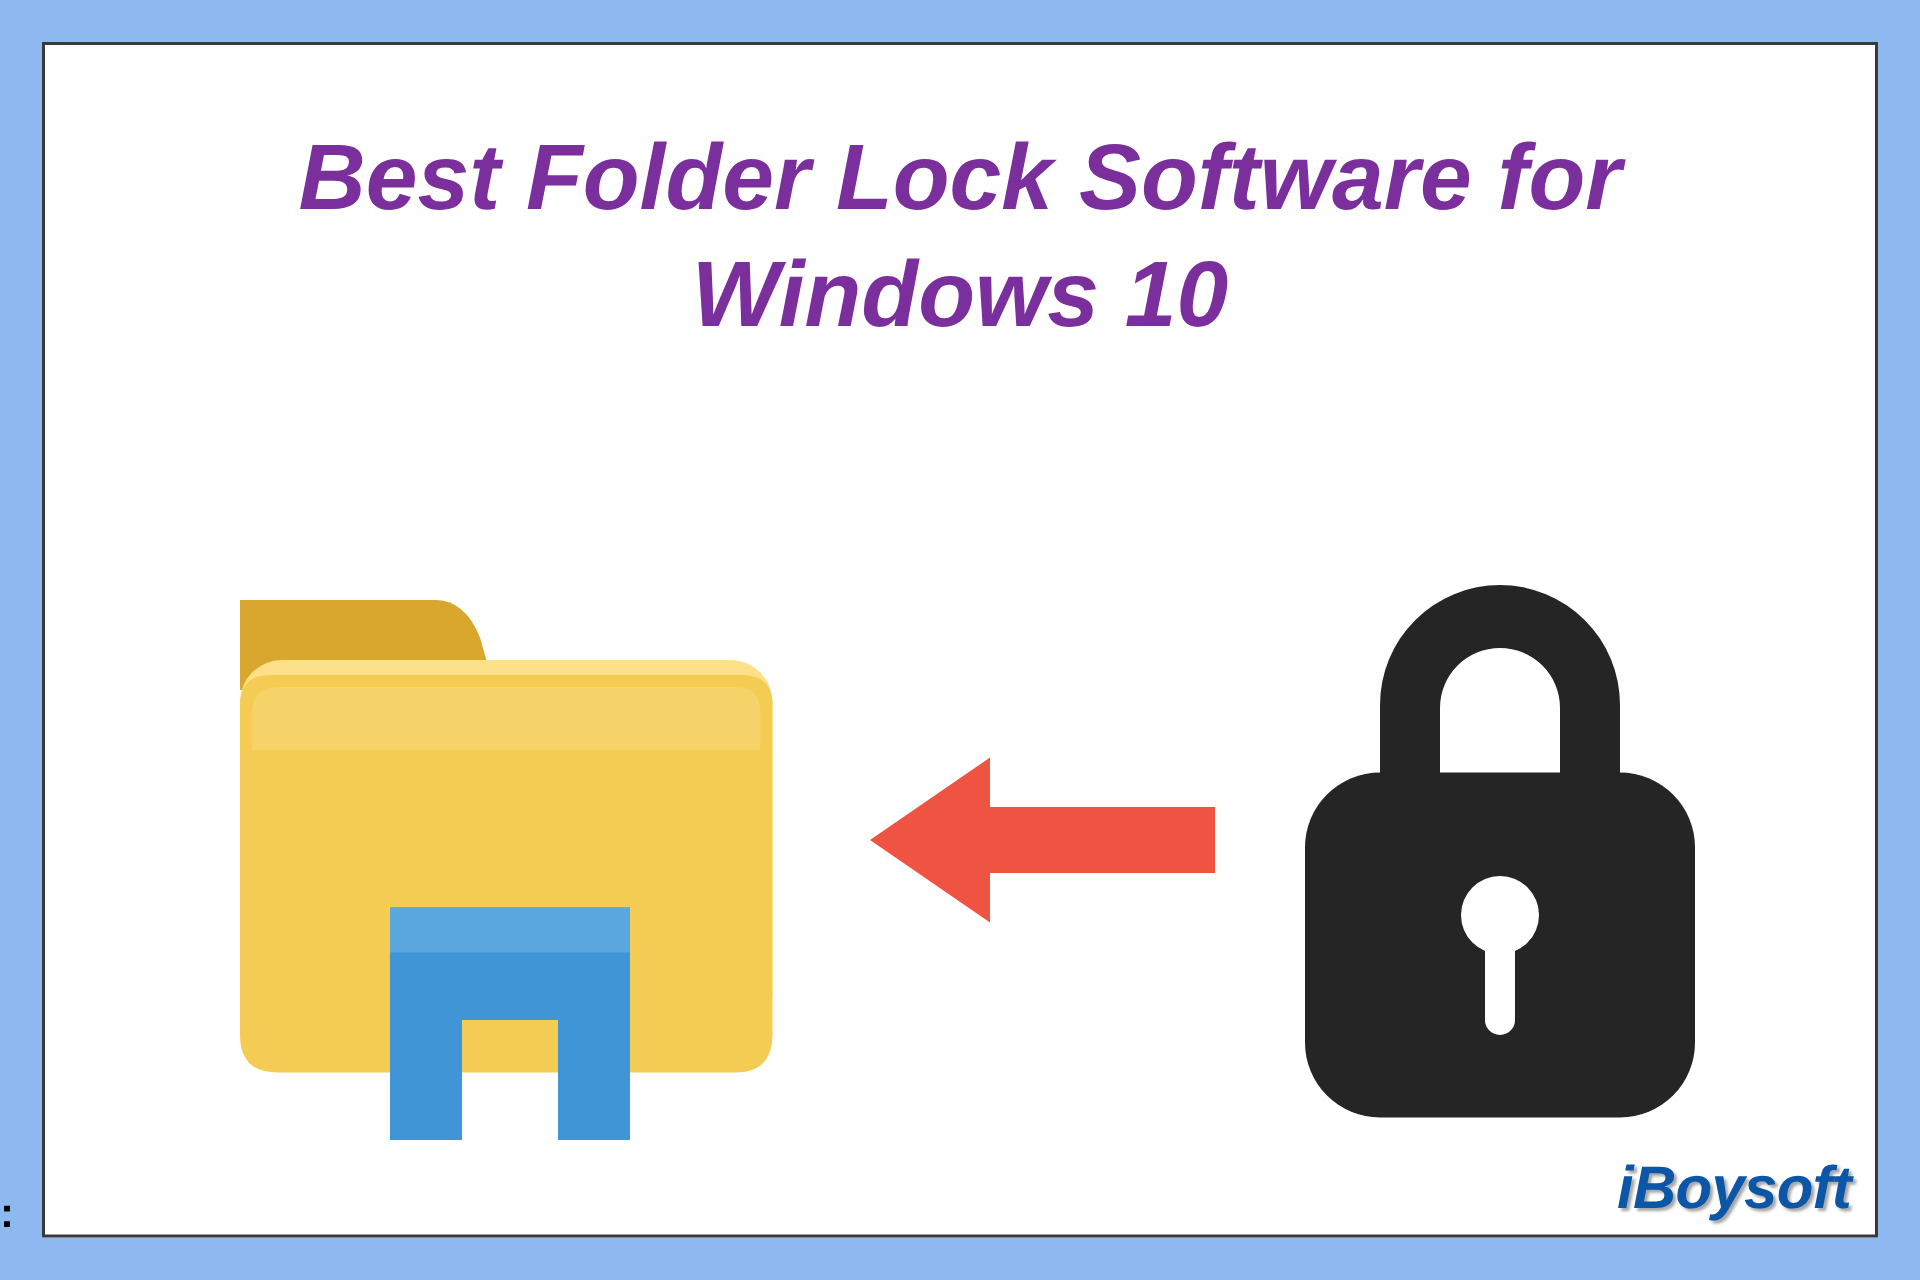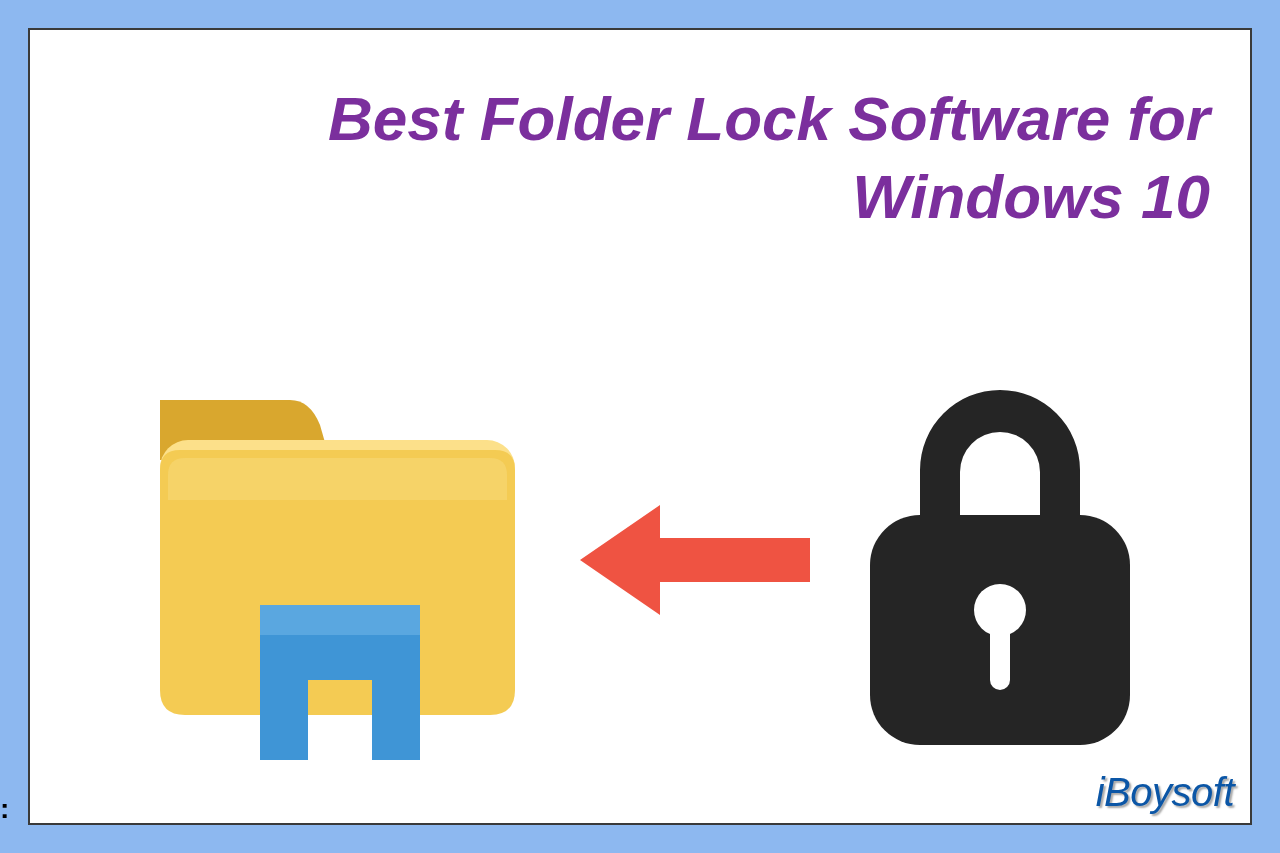--- a/index.html
+++ b/index.html
@@ -18,21 +18,21 @@
     width: 1224px;
     height: 797px;
     background: #ffffff;
     border: 2px solid #3a3a3a;
   }
   .title {
     position: absolute;
     top: 50px;
     left: 0;
     width: 100%;
-    text-align: right;
+    text-align: center;
     font-style: italic;
     font-weight: 700;
     color: #7b2f9d;
     font-size: 62px;
     line-height: 1.25;
     padding: 0 40px;
   }
   .graphic-row {
     position: absolute;
     top: 310px;
@@ -45,21 +45,21 @@
     gap: 30px;
   }
   .folder-wrap { width: 430px; height: 420px; position: relative; }
   .arrow-wrap { width: 230px; height: 120px; position: relative; }
   .lock-wrap { width: 320px; height: 400px; position: relative; }
   .logo {
     position: absolute;
     right: 16px;
     bottom: 8px;
     font-style: italic;
-    font-weight: 400;
+    font-weight: 700;
     font-size: 40px;
     color: #0b56a6;
     text-shadow: 2px 2px 2px rgba(0,0,0,0.35);
     letter-spacing: -0.5px;
     font-family: "Trebuchet MS", "Arial Black", sans-serif;
   }
   .colon {
     position: absolute;
     left: 0px;
     bottom: 28px;

